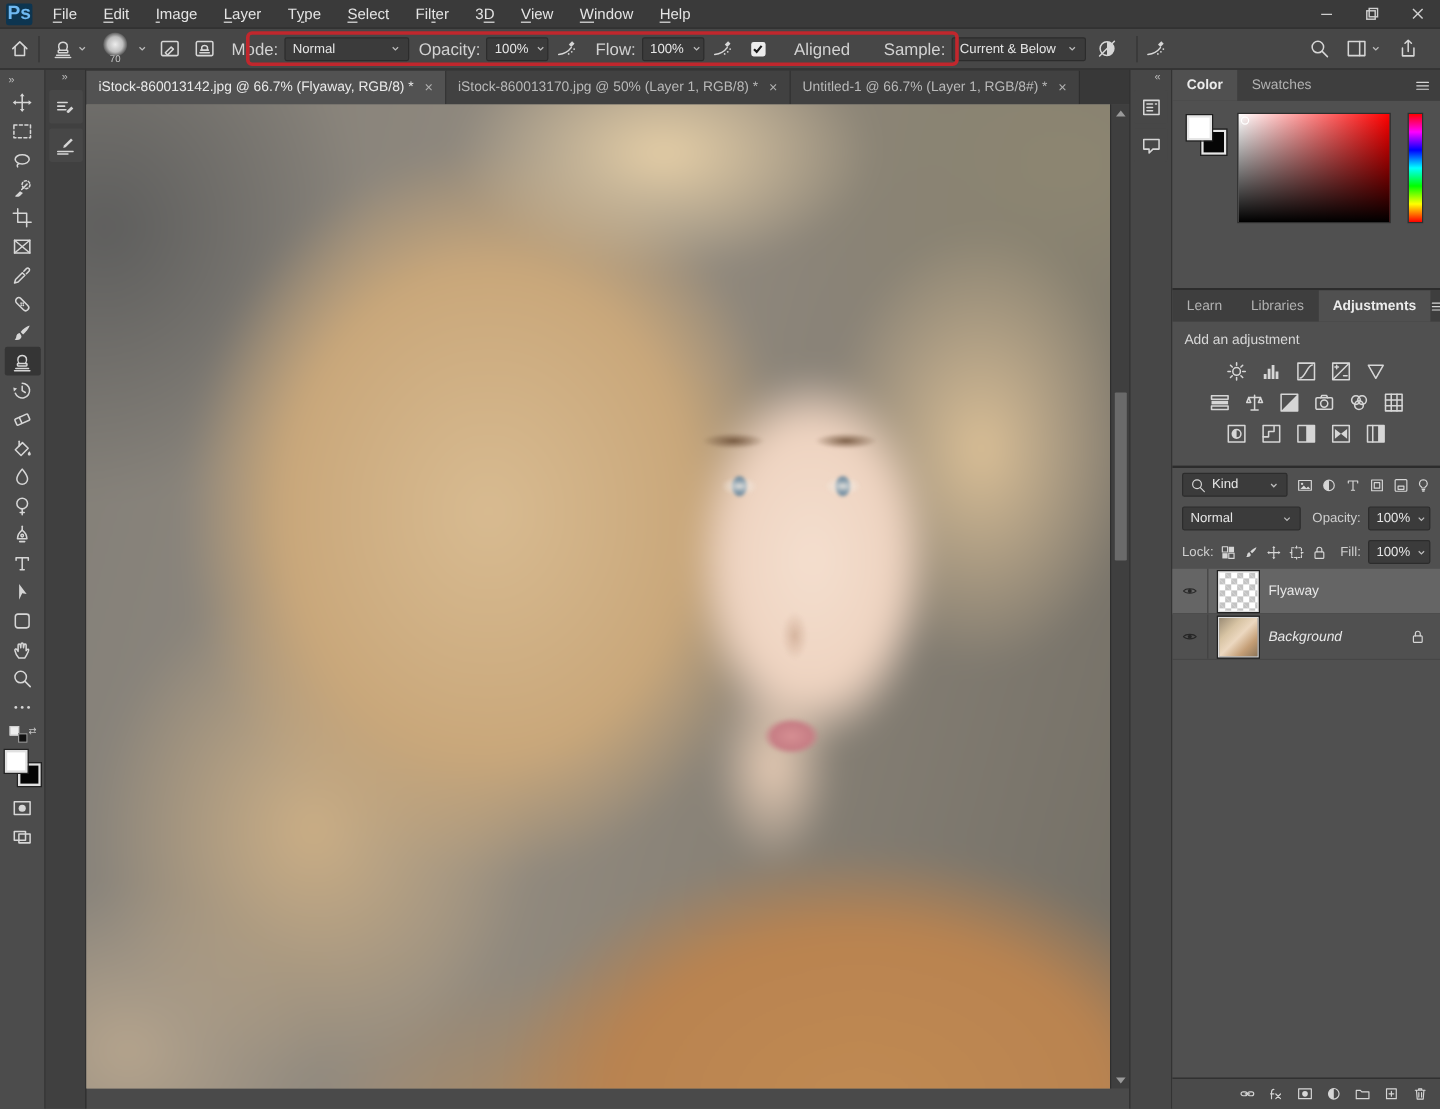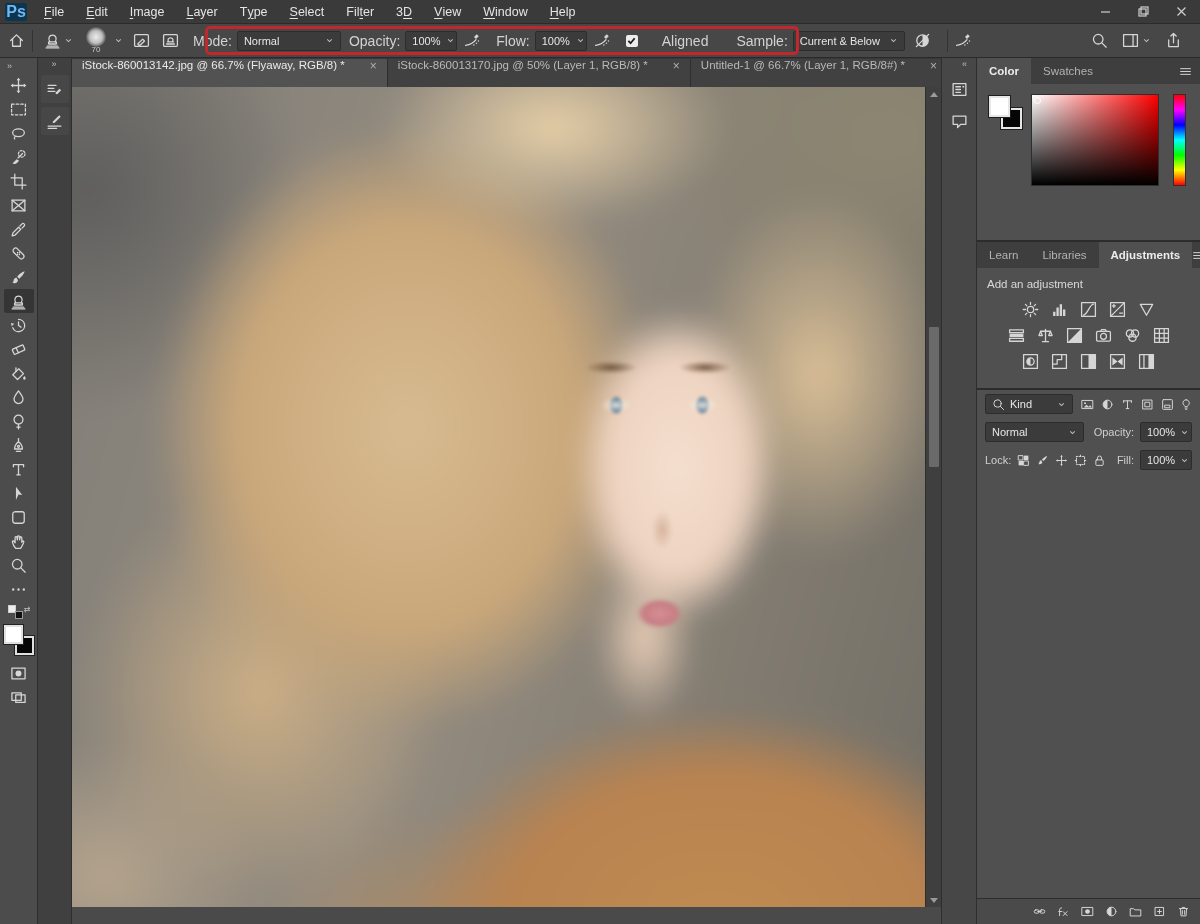--- a/index.html
+++ b/index.html
@@ -57,21 +57,21 @@
   .fg-swatch{position:absolute;left:0;top:0;width:19px;height:19px;background:#fff;border:2px solid #e0e0e0;outline:1px solid #222;}
   .bg-swatch{position:absolute;right:0;bottom:0;width:19px;height:19px;background:#050505;border:2px solid #e0e0e0;outline:1px solid #222;}
 
   
   .minidock{width:34px;background:#404040;border-right:1px solid #2e2e2e;display:flex;flex-direction:column;align-items:center;flex:none;}
   .dock-btn{width:28px;height:28px;background:#474747;border-radius:2px;margin-top:4px;display:flex;align-items:center;justify-content:center;}
 
   
   .canvas-col{width:869px;display:flex;flex-direction:column;flex:none;}
   .tabstrip{height:29px;background:#383838;display:flex;align-items:flex-end;}
-  .doc-tab{height:28px;display:flex;align-items:flex-start;padding:0 10px;font-size:11.5px;color:#b9b9b9;background:#414141;border-right:1px solid #2e2e2e;white-space:nowrap;gap:16px;}
+  .doc-tab{height:28px;display:flex;align-items:center;padding:0 10px;font-size:11.5px;color:#b9b9b9;background:#414141;border-right:1px solid #2e2e2e;white-space:nowrap;}
   .doc-tab.active{background:#525252;color:#eaeaea;}
   .doc-tab .close{margin-left:9px;font-size:12px;color:#b0b0b0;}
   .canvas-area{height:820px;display:flex;position:relative;}
   .photo-wrap{width:853px;position:relative;overflow:hidden;background:#7e7b75;}
   .photo-base{position:absolute;inset:-30px;filter:blur(12px);
     background:
       radial-gradient(42% 30% at 74% 98%, #c08a52 0%, #b98350 55%, rgba(185,131,80,0) 80%),
       radial-gradient(30% 22% at 46% 102%, #b08a60 0%, rgba(176,138,96,0) 75%),
       radial-gradient(13% 21% at 69.5% 46.5%, #f4dfcf 0%, #eed3c0 60%, rgba(238,211,192,0) 85%),
       radial-gradient(7% 12% at 66% 66%, #ecd0b9 0%, rgba(236,208,185,0) 80%),
@@ -968,20 +968,50 @@
             <span class="val" style="flex:1;">100%</span>
             <span class="chev">
                 <svg viewBox="0 0 12 12">
                   <path d="M3 4.5l3 3 3-3"></path>
                 </svg>
               </span>
           </div>
         </div>
 
         <div id="layers-list">
+            <div class="layer-row selected">
+              <div class="eye-cell">
+                <span class="ic small dark">
+                  <svg viewBox="0 0 16 16">
+                    <path d="M1.5 8C4 4.9 12 4.9 14.5 8 12 11.1 4 11.1 1.5 8z"></path>
+                    <circle class="f" cx="8" cy="8" r="2"></circle>
+                  </svg>
+                </span>
+              </div>
+              <div class="layer-thumb thumb-checker"></div>
+              <span class="layer-name">Flyaway</span>
+            </div>
+            <div class="layer-row">
+              <div class="eye-cell">
+                <span class="ic small dark">
+                  <svg viewBox="0 0 16 16">
+                    <path d="M1.5 8C4 4.9 12 4.9 14.5 8 12 11.1 4 11.1 1.5 8z"></path>
+                    <circle class="f" cx="8" cy="8" r="2"></circle>
+                  </svg>
+                </span>
+              </div>
+              <div class="layer-thumb thumb-photo"></div>
+              <span class="layer-name italic">Background</span>
+              <span class="ic small layer-lock">
+                <svg viewBox="0 0 16 16">
+                  <rect x="3.5" y="7.2" width="9" height="6.8" rx="1"></rect>
+                  <path d="M5.5 7.2V5a2.5 2.5 0 0 1 5 0v2.2"></path>
+                </svg>
+              </span>
+            </div>
           </div>
         <div class="layers-spacer"></div>
         <div class="lp-bottom" id="lp-bottom">
             <span class="ic small">
               <svg viewBox="0 0 16 16">
                 <rect x="1.5" y="6" width="6.2" height="4" rx="2"></rect>
                 <rect x="8.3" y="6" width="6.2" height="4" rx="2"></rect>
                 <path d="M5.8 8h4.4"></path>
               </svg>
             </span>

